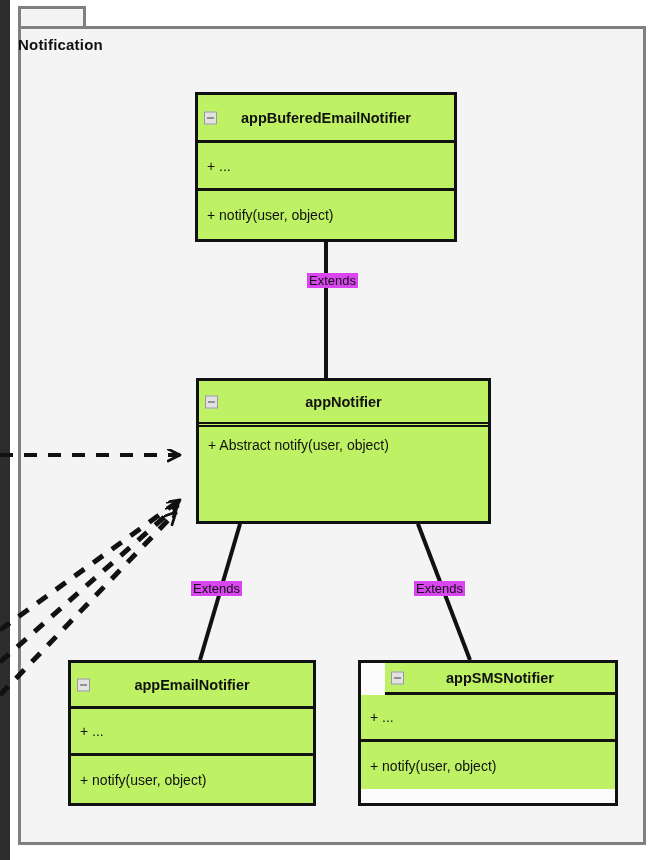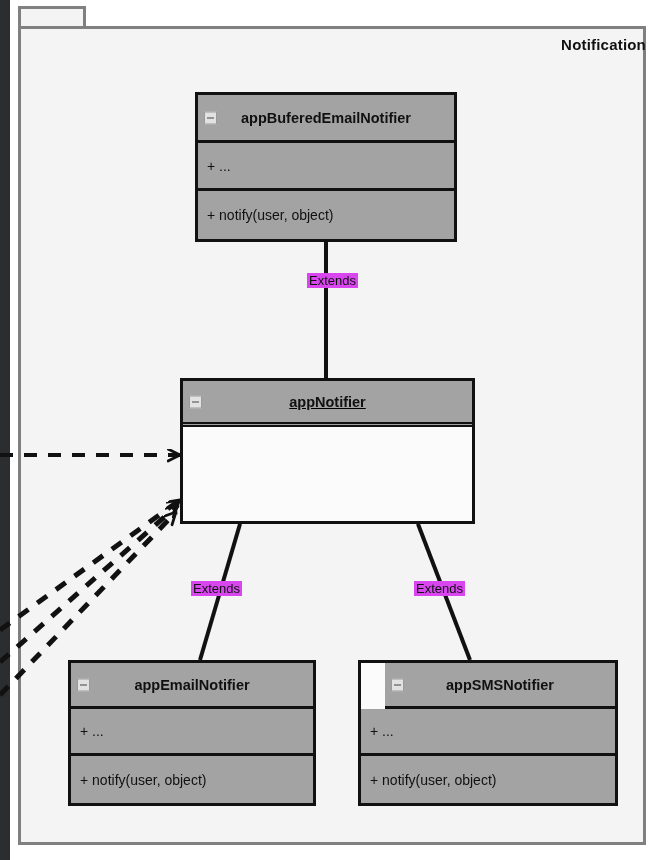--- a/index.html
+++ b/index.html
@@ -42,39 +42,39 @@
     background: #f4f4f4;
     border: 3px solid #808080;
     border-bottom: none;
     box-sizing: border-box;
   }
   .package-title {
     position: absolute;
     left: 18px;
     top: 36px;
     width: 628px;
-    text-align: right;
+    text-align: left;
     font-size: 15px;
     font-weight: bold;
     color: #111111;
     letter-spacing: 0.2px;
   }
 
   
   .uml-class {
     position: absolute;
     background: #fbfbfb;
     border: 3px solid #111111;
     box-sizing: border-box;
     z-index: 6;
   }
   .uml-compartment {
     position: relative;
     box-sizing: border-box;
-    background: #a3a3a3;
+    background: #bef264;
   }
   .uml-header {
     display: flex;
     align-items: center;
     justify-content: center;
     font-size: 14.5px;
     font-weight: bold;
     color: #111111;
     border-bottom: 3px solid #111111;
   }
@@ -109,21 +109,21 @@
     left: 2px;
     top: 5px;
     width: 7px;
     height: 1.5px;
     background: #444444;
   }
   .hdr-text { display: inline-block; }
 
   
   #box-buffered { left: 195px; top: 92px;  width: 262px; height: 150px; }
-  #box-notifier { left: 180px; top: 378px; width: 295px; height: 146px; text-decoration: underline; }
+  #box-notifier { left: 196px; top: 378px; width: 295px; height: 146px; }
   #box-email    { left: 68px;  top: 660px; width: 248px; height: 146px; }
   #box-sms      { left: 358px; top: 660px; width: 260px; height: 146px; }
 
   
   .connectors {
     position: absolute;
     left: 0; top: 0;
     width: 664px; height: 860px;
     z-index: 3;
     pointer-events: none;
@@ -201,33 +201,34 @@
     </div>
     <div class="uml-compartment uml-row" style="height:48px;">+ ...</div>
     <div class="uml-compartment uml-row last" style="height:48px;">+ notify(user, object)</div>
   </div>
 
   <div class="uml-class" id="box-notifier">
     <div class="uml-compartment uml-header double-rule" style="height:46px;">
       <span class="collapse-icon"></span>
       <span class="hdr-text">appNotifier</span>
     </div>
+    <div class="uml-compartment uml-row last" style="height:94px; align-items:flex-start; padding-top:10px;">+ Abstract notify(user, object)</div>
   </div>
 
   <div class="uml-class" id="box-email">
     <div class="uml-compartment uml-header" style="height:46px;">
       <span class="collapse-icon"></span>
       <span class="hdr-text">appEmailNotifier</span>
     </div>
     <div class="uml-compartment uml-row" style="height:47px;">+ ...</div>
     <div class="uml-compartment uml-row last" style="height:47px;">+ notify(user, object)</div>
   </div>
 
   <div class="uml-class" id="box-sms">
-    <div class="uml-compartment uml-header" style="height:46px;margin-left:24px;">
+    <div class="uml-compartment uml-header" style="height:32px;margin-left:24px;">
       <span class="collapse-icon"></span>
       <span class="hdr-text">appSMSNotifier</span>
     </div>
     <div class="uml-compartment uml-row" style="height:47px;">+ ...</div>
     <div class="uml-compartment uml-row last" style="height:47px;">+ notify(user, object)</div>
   </div>
 
 </div>
 
 </body></html>

